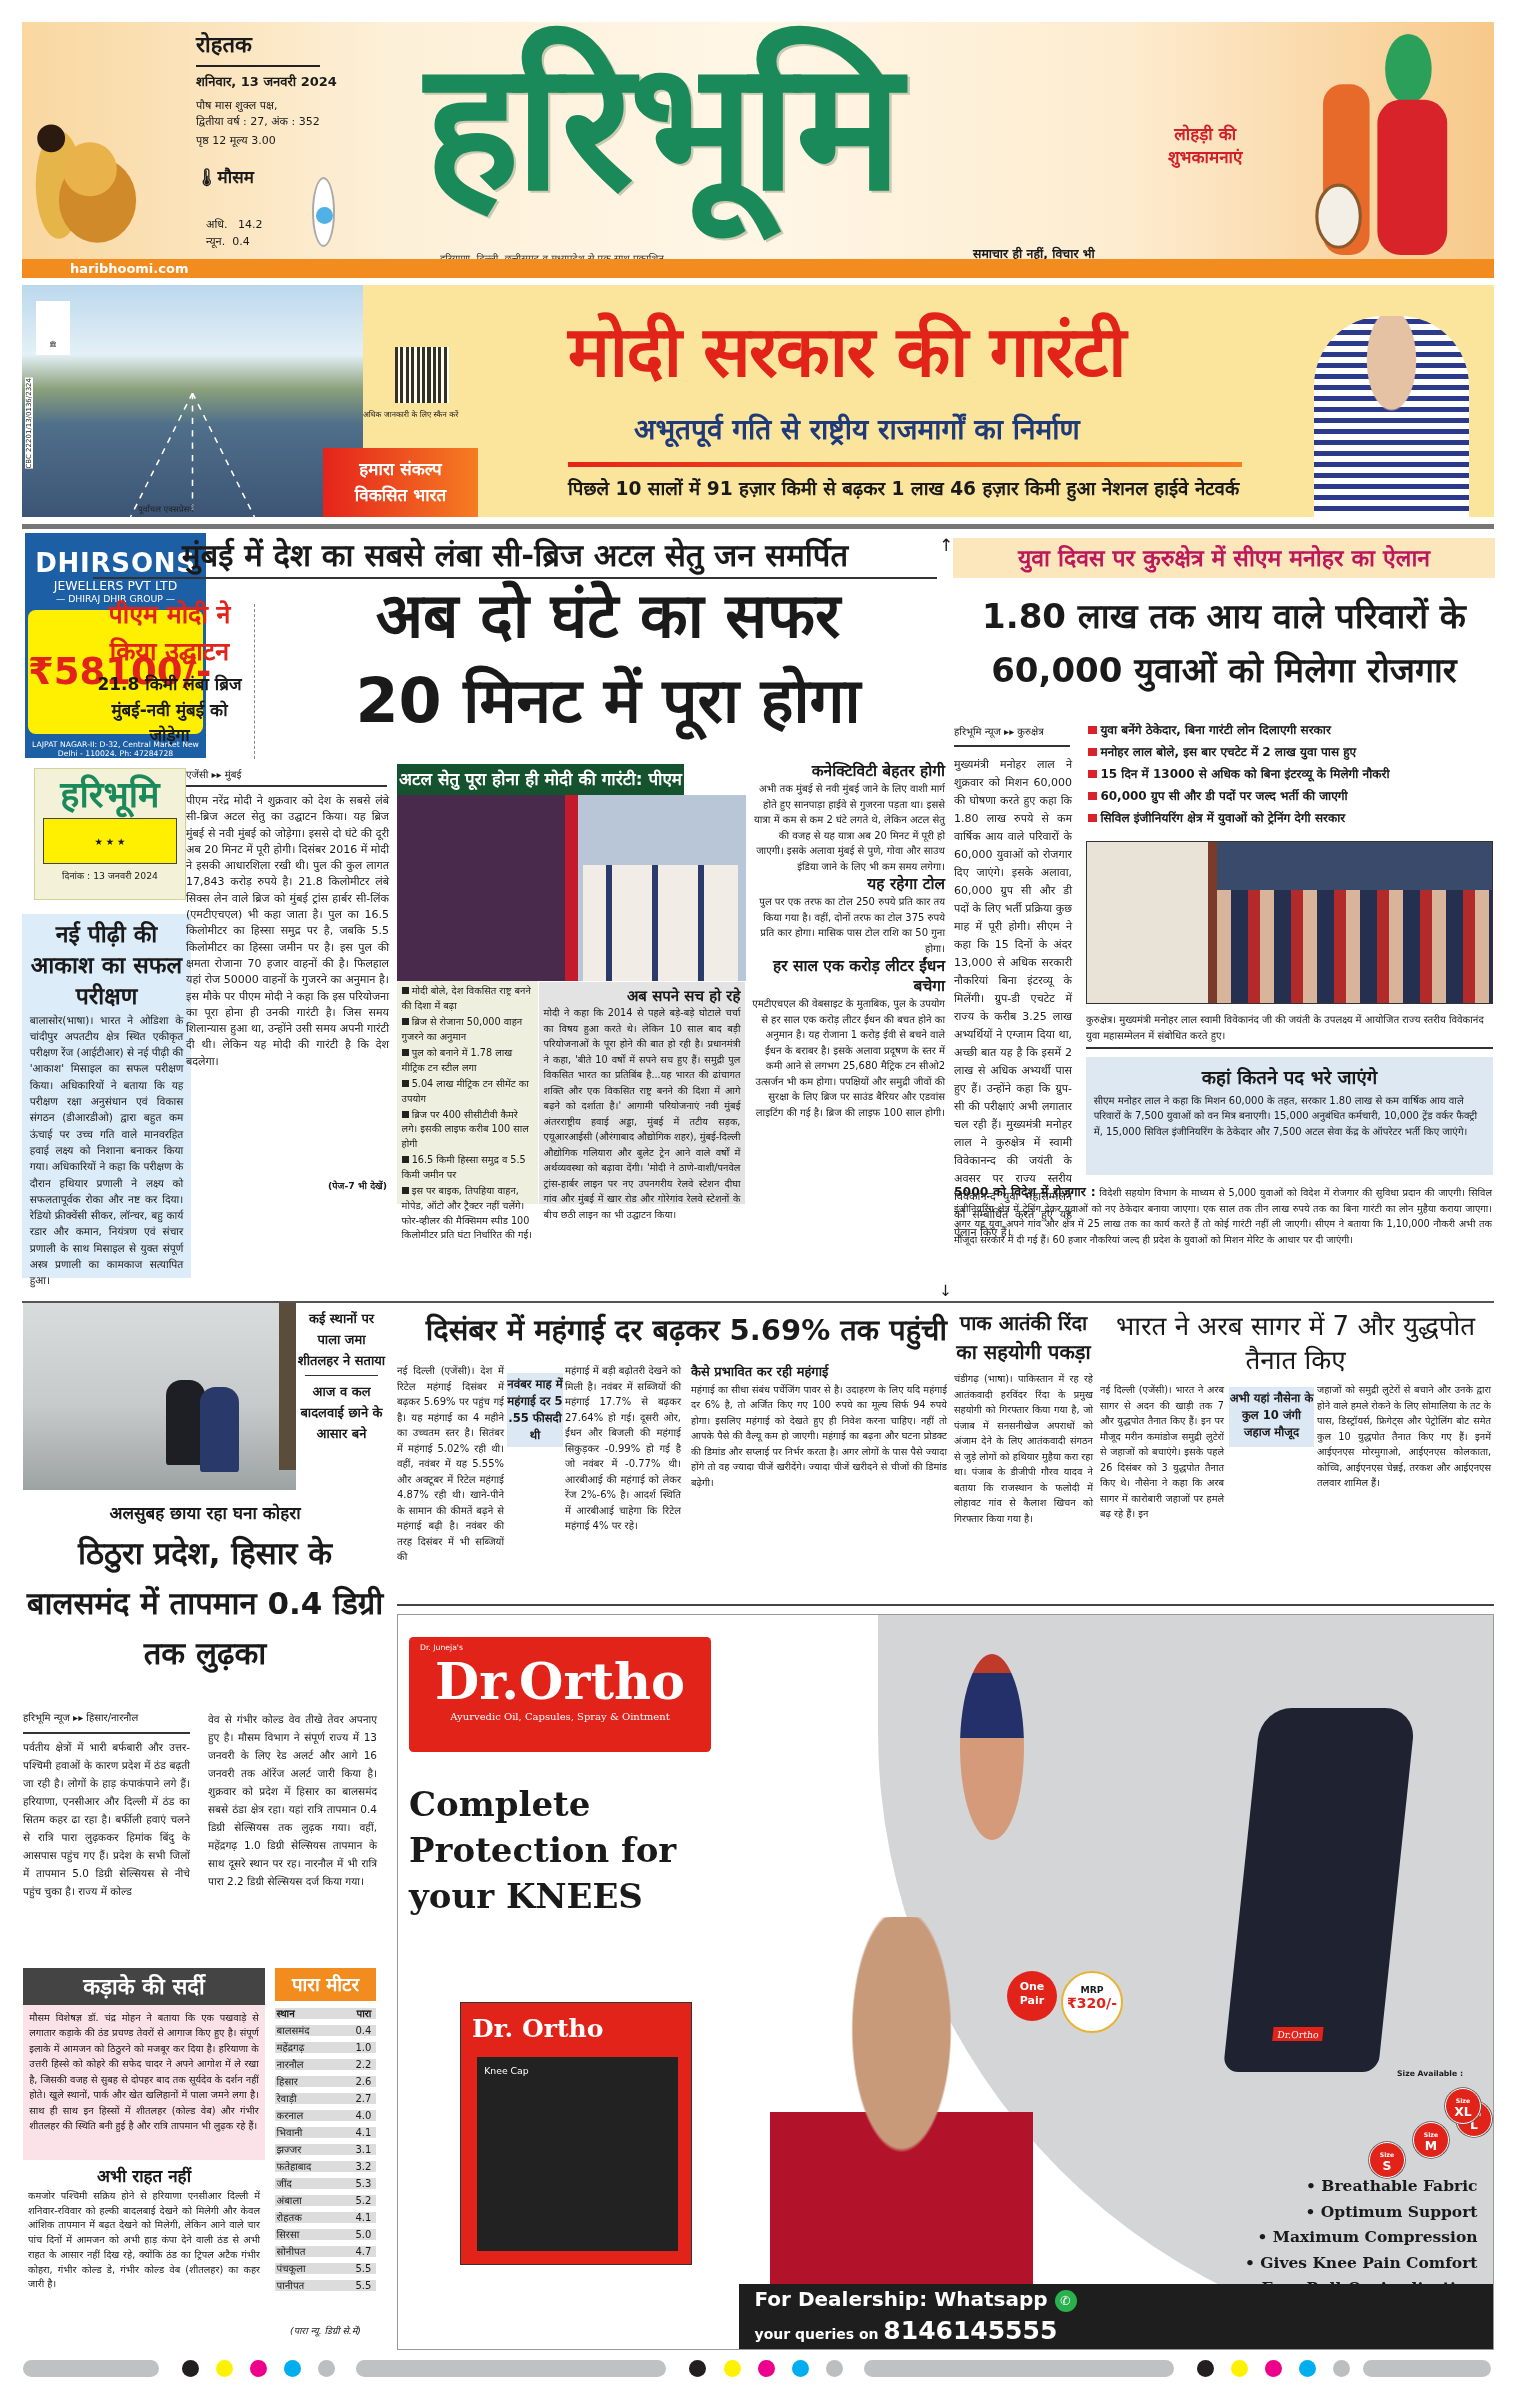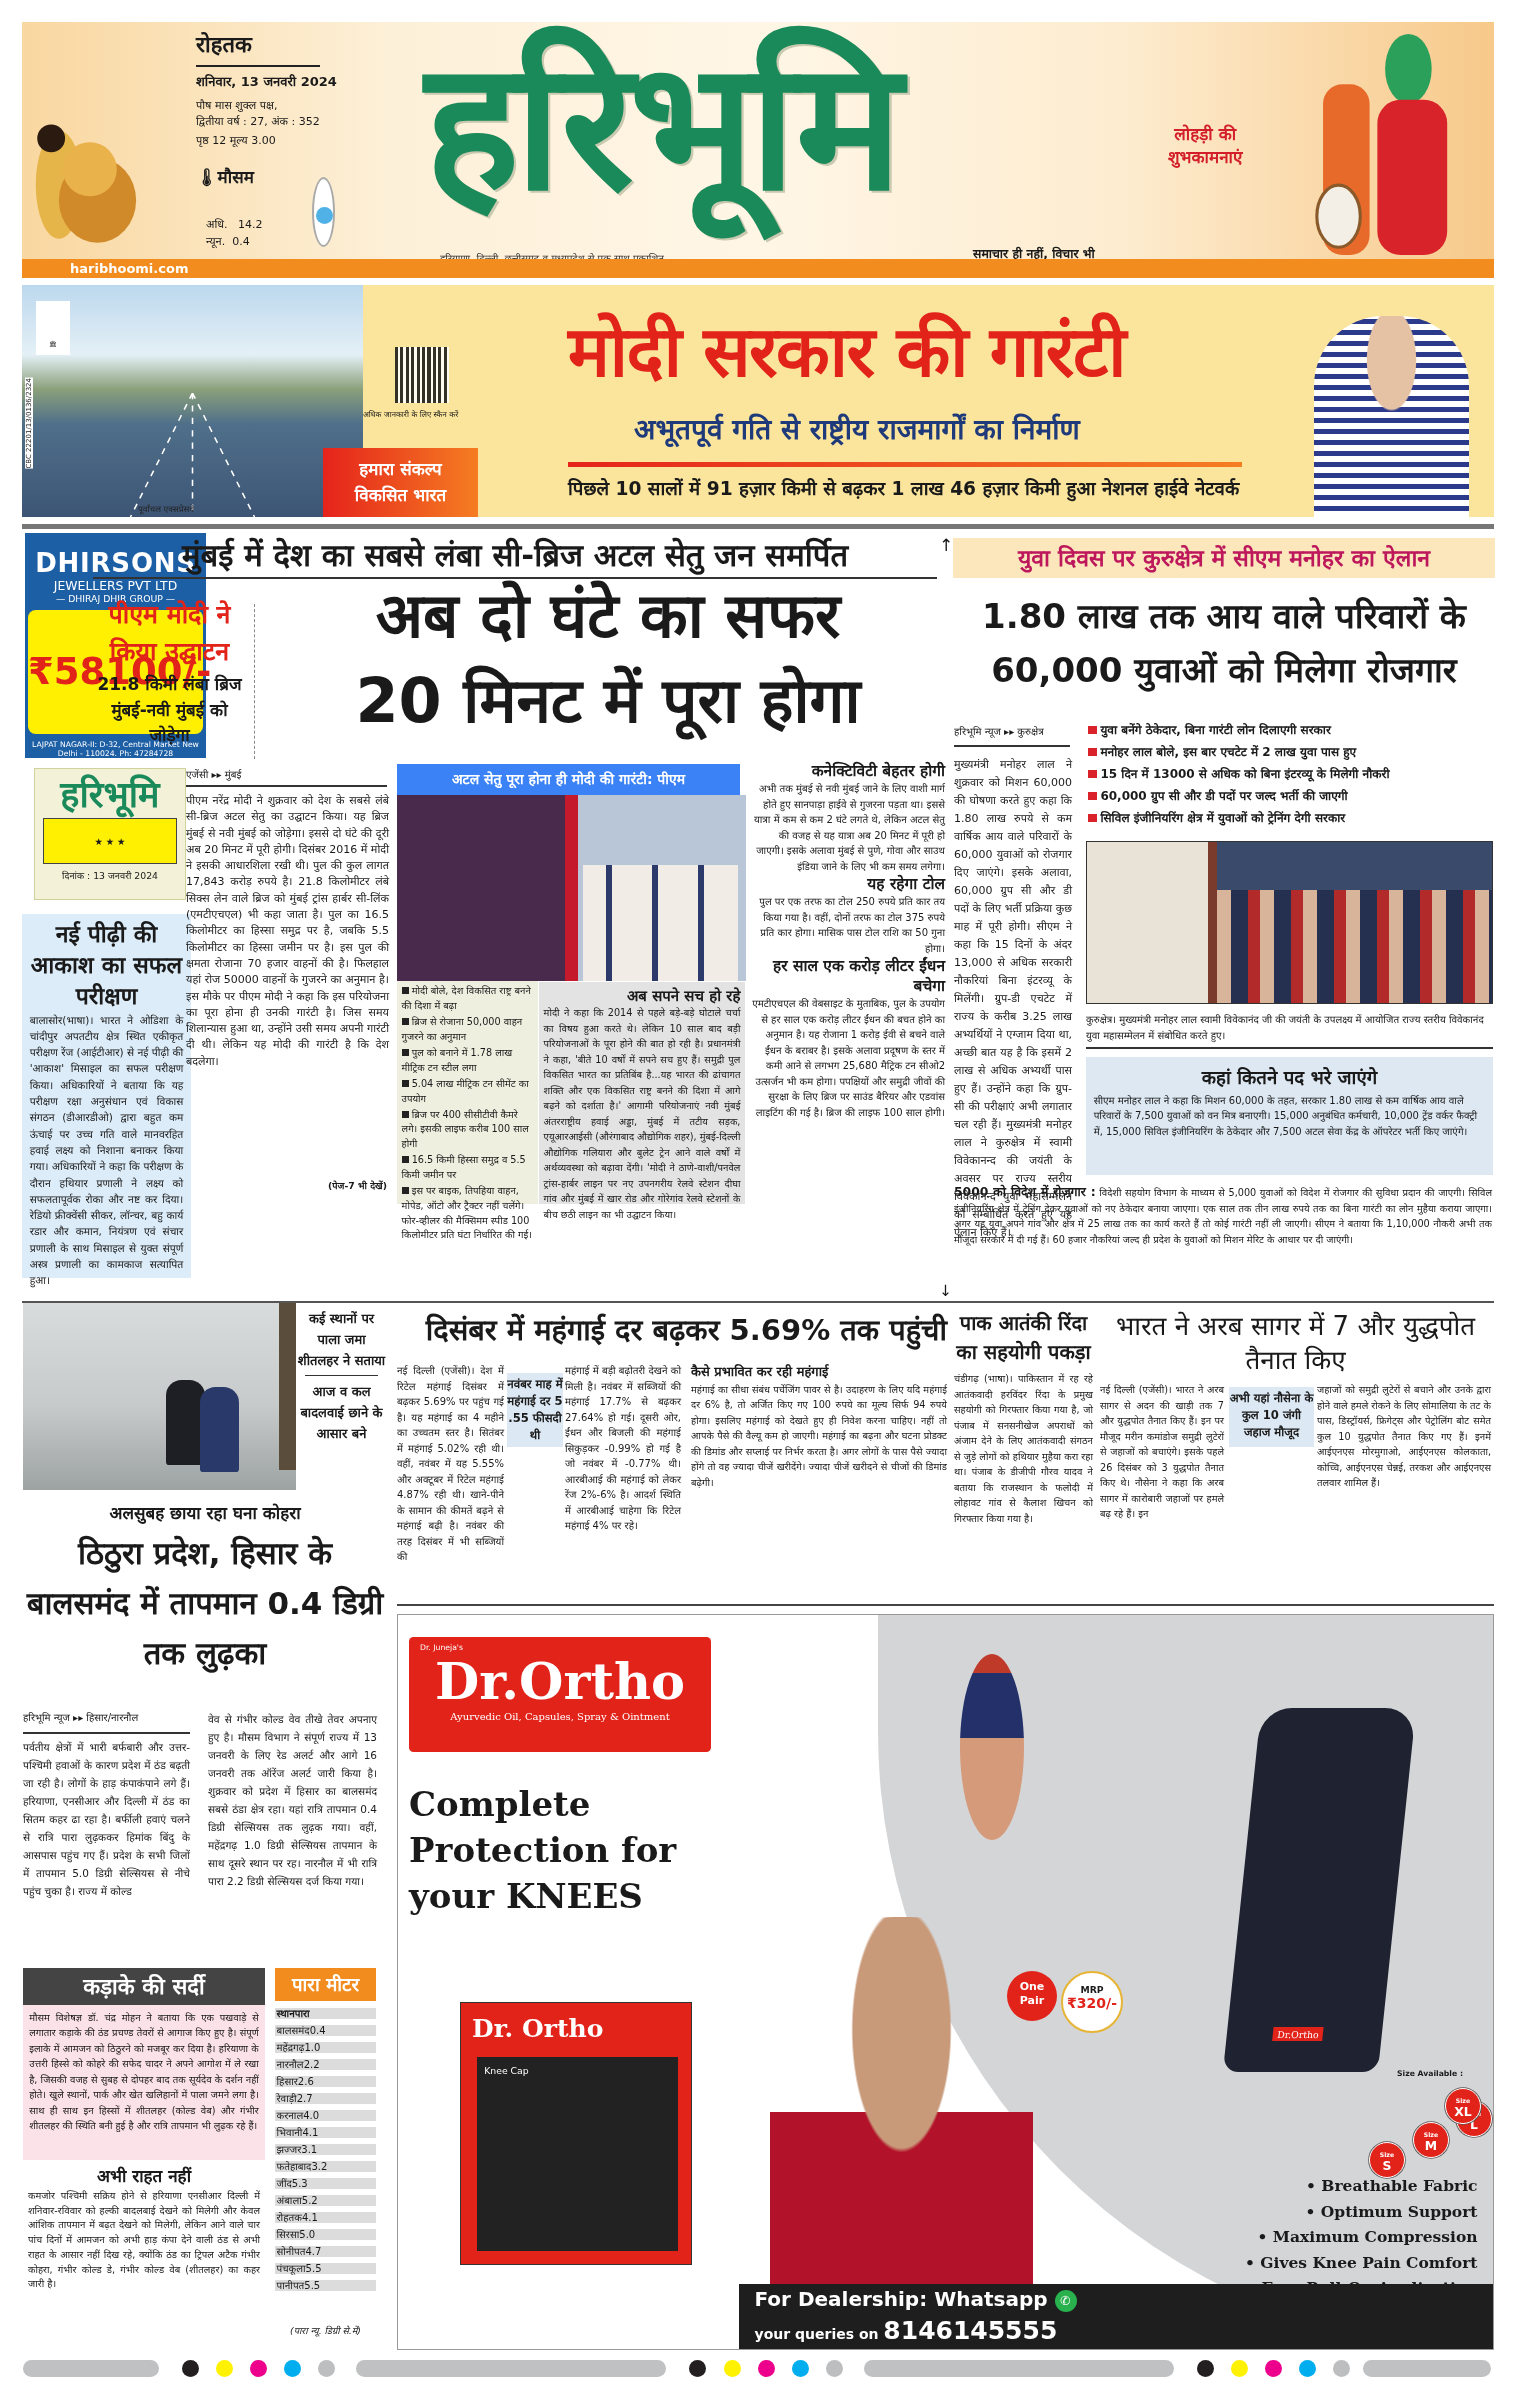--- a/index.html
+++ b/index.html
@@ -51,21 +51,21 @@
 .akash p{font-size:10.5px;line-height:16.3px;text-align:justify}
 
 .toptitle{left:93px;top:533px;width:844px;font-size:31px;font-weight:bold;border-bottom:2.3px solid #333;padding-bottom:1.5px;text-align:center}
 .pm-red{left:95px;top:596px;width:149px;font-size:25px;font-weight:bold;color:#e2231a;text-align:center;line-height:37px}
 .pm-sub{left:95px;top:672px;width:149px;font-size:17px;font-weight:bold;text-align:center;line-height:25.6px}
 .dash{left:254px;top:604px;width:1.5px;height:155px;border-left:1.5px dashed #888}
 .bighead{left:271px;top:573px;width:674px;font-size:62px;font-weight:bold;line-height:85px;text-align:center}
 .byline{left:186px;top:767px;font-size:10px}
 .byline-line{left:186px;top:785px;width:201px;height:1.5px;background:#333}
 .body1{left:186px;top:793px;width:203px;font-size:11px;line-height:16.3px;text-align:justify}
-.redbar{left:397px;top:764px;width:343px;height:31px;background:#3b82f6;color:#fff;font-size:14px;font-weight:bold;line-height:31px;text-align:center}
+.redbar{left:397px;top:764px;width:287px;height:31px;background:#14532d;color:#fff;font-size:17px;font-weight:bold;line-height:31px;text-align:center}
 .photo1{left:397px;top:795px;width:349px;height:186px;background:linear-gradient(90deg,#4a2a4c 0 48%,#c41a2b 48% 52%,#b9c6d8 52% 100%)}
 .photo1 .ppl{position:absolute;right:7.7px;bottom:0;width:155px;height:116px;background:repeating-linear-gradient(90deg,#f1ede6 0 23px,#2b3a6a 23px 29px,#f1ede6 29px 46px)}
 .bullets{left:397px;top:981px;width:141px;height:223px;background:#efefe0;padding:3.1px 4.6px;font-size:9.7px;line-height:14.7px}
 .bullets div{margin-bottom:1.5px}
 .bullets .sq{display:inline-block;width:7px;height:7px;background:#222;margin-right:3.1px}
 .dream{left:539px;top:982px;width:206px;height:222px;background:#e3e3e3;padding:3.1px 4.6px}
 .dream h4{font-size:15px;text-align:right}
 .dream p{font-size:9.7px;line-height:15.5px;text-align:justify}
 .rightcol{left:750px;top:761px;width:195px;font-size:10px;line-height:15.5px;text-align:right}
 .rightcol h4{font-size:15.5px;line-height:20px}
@@ -100,21 +100,21 @@
 .hisar-by{left:23px;top:1710px;font-size:10px}
 .hisar-line{left:23px;top:1732px;width:167px;height:1.5px;background:#333}
 .hisar1{left:23px;top:1738px;width:167px;font-size:10.5px;line-height:18px;text-align:justify}
 .hisar2{left:208px;top:1710px;width:169px;font-size:10.5px;line-height:18px;text-align:justify}
 .kadake{left:23px;top:1968px;width:242px;height:37px;background:#444;color:#fff;font-size:22px;font-weight:bold;text-align:center;line-height:37px}
 .kadake-body{left:23px;top:2005px;width:242px;height:155px;background:#fbe1e8;padding:4.6px 6.2px;font-size:9.7px;line-height:15.5px;text-align:justify}
 .rahat-h{left:23px;top:2164px;width:242px;text-align:center;font-size:17px;font-weight:bold}
 .rahat-body{left:28px;top:2189px;width:232px;font-size:9.7px;line-height:14.7px;text-align:justify}
 .para-h{left:275px;top:1968px;width:101px;height:33px;background:#f28c1e;color:#fff;font-size:18.6px;font-weight:bold;line-height:33px;text-align:center}
 .para-tbl{left:275px;top:2005px;width:101px;font-size:10px}
-.para-tbl .row{display:flex;justify-content:flex-start;background:linear-gradient(180deg,#fff 0 20%,#dcdcdc 20% 80%,#fff 80%);height:17px;line-height:17px;padding:0 4.6px 0 1.5px}
+.para-tbl .row{display:flex;justify-content:space-between;background:linear-gradient(180deg,#fff 0 20%,#dcdcdc 20% 80%,#fff 80%);height:17px;line-height:17px;padding:0 4.6px 0 1.5px}
 .para-tbl .hd{font-weight:bold}
 .para-note{left:275px;top:2324px;width:101px;font-size:9.3px;font-style:italic;text-align:center}
 
 .inf-head{left:397px;top:1309px;width:550px;font-size:29px;font-weight:bold;text-align:right}
 .inf-c1{left:397px;top:1363px;width:107px;font-size:10px;line-height:15.5px;text-align:justify}
 .inf-box{left:507px;top:1373px;width:56px;height:74px;background:#dce8f4;font-size:11.6px;font-weight:bold;text-align:center;line-height:17px;padding-top:3.1px}
 .inf-c2{left:565px;top:1363px;width:116px;font-size:10px;line-height:15.5px;text-align:justify}
 .inf-c3{left:691px;top:1363px;width:256px;font-size:9.7px;line-height:15.5px;text-align:justify}
 .inf-c3 h5{font-size:13px;line-height:18.6px}
 

